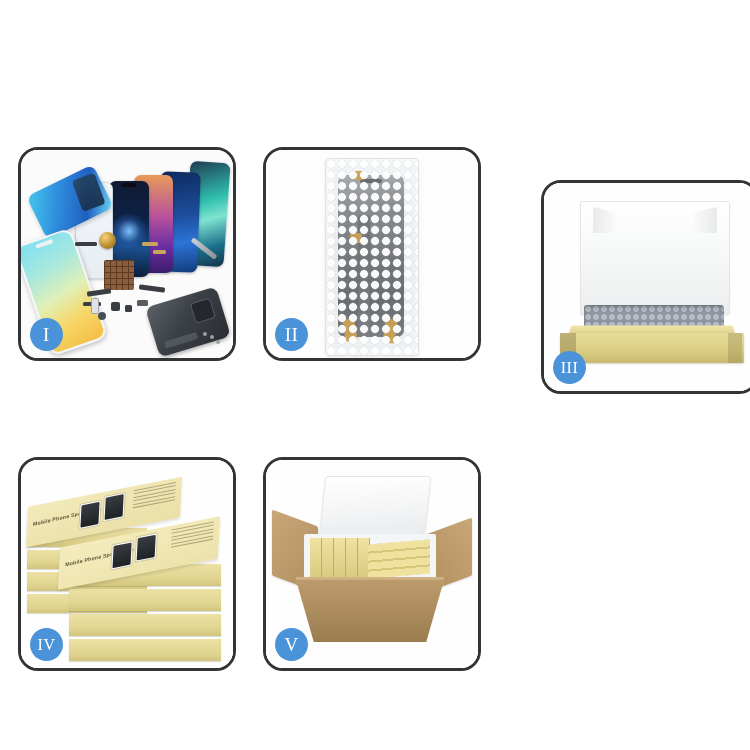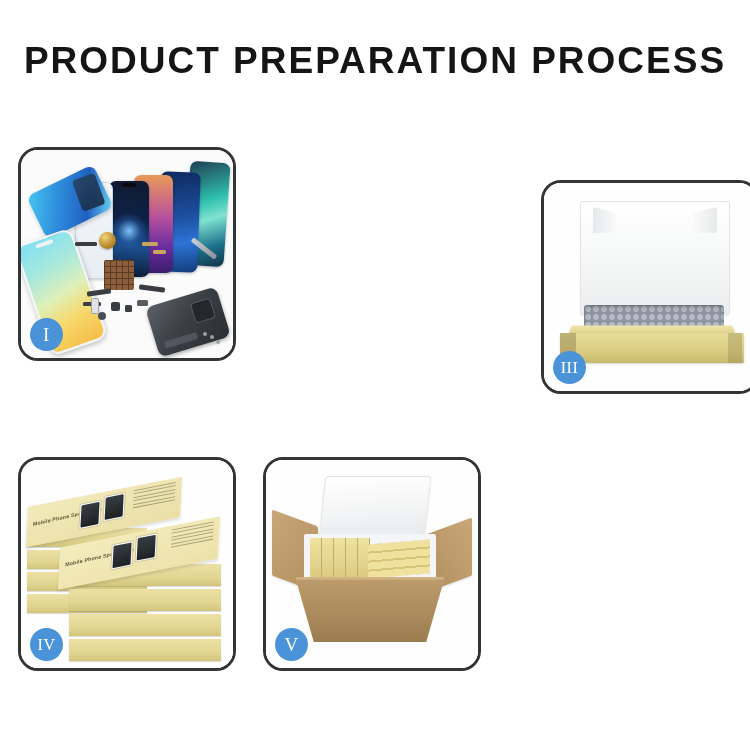--- a/index.html
+++ b/index.html
@@ -235,21 +235,20 @@
     transform:skewY(22deg);border-radius:1px;}
   .tapeB{position:absolute;left:26px;top:140px;width:15px;height:20px;background:#a5875c;opacity:.85;
     transform:skewY(22deg);border-radius:1px;}
 </style>
 </head>
 <body>
 
 <div class="page">
 
   <div class="header">
-    <div class="title">PRODUCT PREPARATION PROCESS</div>
   </div>
 
   <div class="grid">
 
     <div class="row r1">
 
       <div class="panel c1">
         <div class="stage p1">
           <div class="p1bg"></div>
           <div class="fanphone fp5"></div>
@@ -283,20 +282,37 @@
           <div class="tool"></div>
           <div class="screwbits">
             <i style="left:0;top:0"></i>
               <i style="left:7px;top:3px"></i>
               <i style="left:13px;top:8px"></i>
           </div>
         </div>
         <div class="badge">I</div>
       </div>
 
+      <div class="panel c2">
+        <div class="stage p2">
+          <div class="p2bg"></div>
+          <div class="bubblebag">
+            <div class="darkpart">
+              <div class="bstrip"></div>
+            </div>
+            <div class="goldtab gt1"></div>
+            <div class="goldtab gt2"></div>
+            <div class="goldtab gt3"></div>
+            <div class="goldtab gt4"></div>
+            <div class="bubbles2"></div>
+            <div class="bubbles"></div>
+          </div>
+        </div>
+        <div class="badge">II</div>
+      </div>
 
       <div class="panel c3">
         <div class="stage p3">
           <div class="p3bg"></div>
           <div class="m3">
             <div class="lid">
               <div class="lidflapL"></div>
               <div class="lidflapR"></div>
             </div>
             <div class="foamin"></div>

